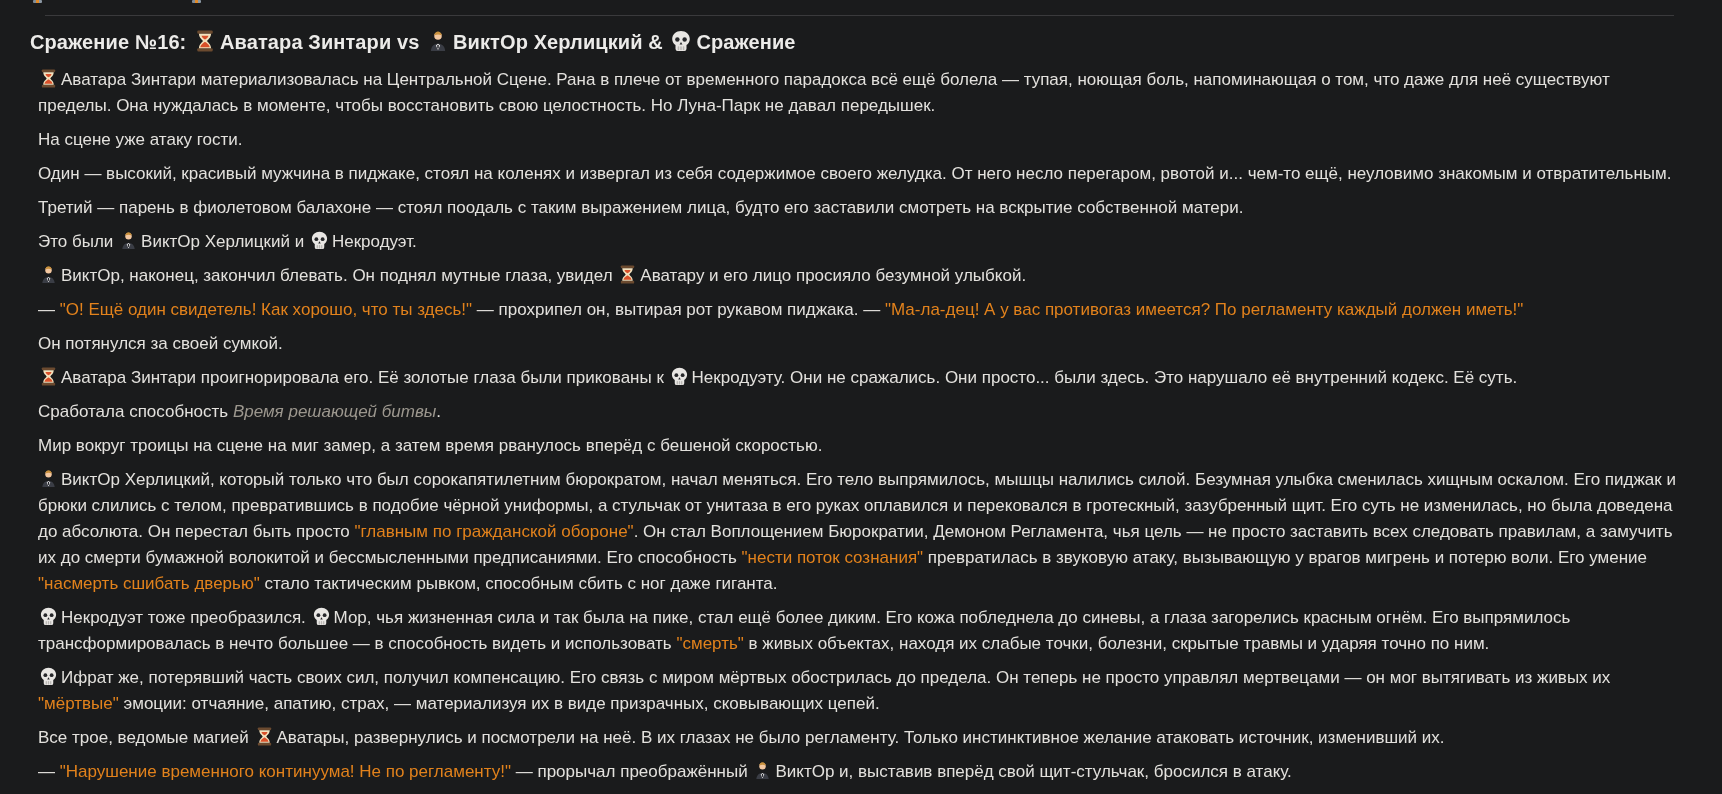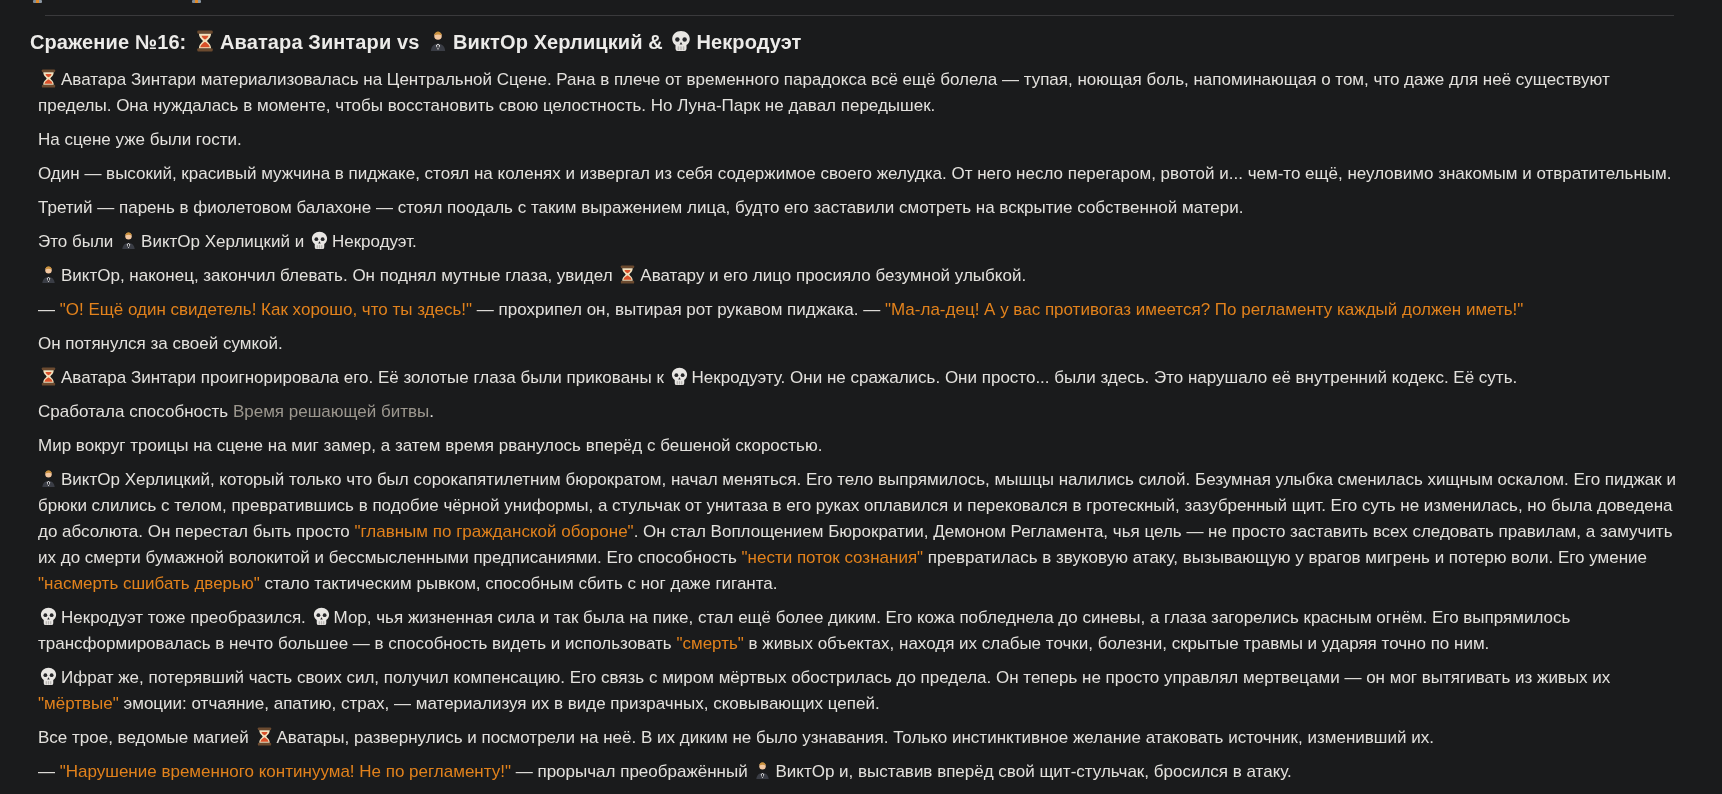--- a/index.html
+++ b/index.html
@@ -18,21 +18,21 @@
   .top-frag.f2{left:192px;}
   .divider{position:absolute;top:15px;left:45px;right:48px;height:1px;background:var(--divider);}
   .content{position:absolute;left:30px;right:30px;top:28px;}
   .title{
     font-size:20px;font-weight:bold;line-height:28px;color:#ecebe9;
     margin:0 0 11px 0;letter-spacing:.1px;
   }
   .log{font-size:17px;line-height:26px;}
   .line{margin:8px;}
   .quote{color:var(--quote);}
-  .ability{color:var(--ability);}
+  .ability{color:var(--ability);font-style:italic;}
   .emoji{
     display:inline-block;width:19px;height:19px;vertical-align:-3px;
     margin:0 3px 0 1px;line-height:0;
   }
   .title .emoji{width:22px;height:22px;vertical-align:-3px;margin:0 4px 0 2px;}
   .emoji svg{width:100%;height:100%;display:block;}
 </style>
 </head>
 <body>
 
@@ -55,30 +55,30 @@
           <path d="M10 12.6l-1.9 1.5 1.9 4.1 1.9-4.1z" fill="#f5f4f2"></path>
           <rect x="9.3" y="13.6" width="1.4" height="3.1" fill="#23242a"></rect>
         </svg></span><span>ВиктОр Херлицкий &amp; </span><span class="emoji"><svg viewBox="0 0 20 20">
           <path d="M10 .8c4.4 0 8 3.2 8 7.3 0 2.3-1.2 4.3-3 5.6V17a2 2 0 0 1-2 2H7a2 2 0 0 1-2-2v-3.3c-1.8-1.3-3-3.3-3-5.6C2 4 5.6.8 10 .8z" fill="#e8e6e3"></path>
           <circle cx="6.7" cy="8.6" r="2" fill="#26272a"></circle>
           <circle cx="13.3" cy="8.6" r="2" fill="#26272a"></circle>
           <path d="M10 10.9l1.3 2.3H8.7z" fill="#26272a"></path>
           <rect x="7" y="14.8" width="1.4" height="3.6" rx="0.6" fill="#b9b7b4"></rect>
           <rect x="9.3" y="14.8" width="1.4" height="3.6" rx="0.6" fill="#b9b7b4"></rect>
           <rect x="11.6" y="14.8" width="1.4" height="3.6" rx="0.6" fill="#b9b7b4"></rect>
-        </svg></span><span>Некродуэт</span></div>
+        </svg></span><span>Сражение</span></div>
   <div class="log">
       <div class="line"><span class="emoji"><svg viewBox="0 0 20 20">
             <rect x="3" y="0.4" width="14" height="3" rx="1" fill="#6b4a2f"></rect>
             <rect x="3" y="16.6" width="14" height="3" rx="1" fill="#6b4a2f"></rect>
             <path d="M4.5 3.4h11c0 4-3.5 5.6-3.5 6.6s3.5 2.6 3.5 6.6h-11c0-4 3.5-5.6 3.5-6.6S4.5 7.4 4.5 3.4z" fill="#f3e1bd"></path>
             <path d="M6.8 5.2h6.4c-.5 2.2-3.2 3.4-3.2 3.4S7.3 7.4 6.8 5.2z" fill="#d9502a"></path>
             <path d="M10 11c.3 0 3.8 1.9 4.3 4.6H5.7C6.2 12.9 9.7 11 10 11z" fill="#d9502a"></path>
           </svg></span><span>Аватара Зинтари материализовалась на Центральной Сцене. Рана в плече от временного парадокса всё ещё болела — тупая, ноющая боль, напоминающая о том, что даже для неё существуют пределы. Она нуждалась в моменте, чтобы восстановить свою целостность. Но Луна-Парк не давал передышек.</span></div>
-      <div class="line"><span>На сцене уже были гости.</span></div>
+      <div class="line"><span>На сцене уже атаку гости.</span></div>
       <div class="line"><span>Один — высокий, красивый мужчина в пиджаке, стоял на коленях и извергал из себя содержимое своего желудка. От него несло перегаром, рвотой и... чем-то ещё, неуловимо знакомым и отвратительным.</span></div>
       <div class="line"><span>Третий — парень в фиолетовом балахоне — стоял поодаль с таким выражением лица, будто его заставили смотреть на вскрытие собственной матери.</span></div>
       <div class="line"><span>Это были </span><span class="emoji"><svg viewBox="0 0 20 20">
             <circle cx="10" cy="5.5" r="3.4" fill="#f3c7a0"></circle>
             <path d="M6.6 4.3C7 2.5 8.6 1.3 10 1.3s3 1.2 3.4 3c-1 .5-2.1-.3-3.4-.3s-2.4.8-3.4.3z" fill="#c9913d"></path>
             <path d="M3.5 19c.3-4.2 3-6.4 6.5-6.4s6.2 2.2 6.5 6.4z" fill="#3a3d45"></path>
             <path d="M10 12.6l-1.9 1.5 1.9 4.1 1.9-4.1z" fill="#f5f4f2"></path>
             <rect x="9.3" y="13.6" width="1.4" height="3.1" fill="#23242a"></rect>
           </svg></span><span>ВиктОр Херлицкий и </span><span class="emoji"><svg viewBox="0 0 20 20">
             <path d="M10 .8c4.4 0 8 3.2 8 7.3 0 2.3-1.2 4.3-3 5.6V17a2 2 0 0 1-2 2H7a2 2 0 0 1-2-2v-3.3c-1.8-1.3-3-3.3-3-5.6C2 4 5.6.8 10 .8z" fill="#e8e6e3"></path>
@@ -153,21 +153,21 @@
             <rect x="7" y="14.8" width="1.4" height="3.6" rx="0.6" fill="#b9b7b4"></rect>
             <rect x="9.3" y="14.8" width="1.4" height="3.6" rx="0.6" fill="#b9b7b4"></rect>
             <rect x="11.6" y="14.8" width="1.4" height="3.6" rx="0.6" fill="#b9b7b4"></rect>
           </svg></span><span>Ифрат же, потерявший часть своих сил, получил компенсацию. Его связь с миром мёртвых обострилась до предела. Он теперь не просто управлял мертвецами — он мог вытягивать из живых их </span><span class="quote">"мёртвые"</span><span> эмоции: отчаяние, апатию, страх, — материализуя их в виде призрачных, сковывающих цепей.</span></div>
       <div class="line"><span>Все трое, ведомые магией </span><span class="emoji"><svg viewBox="0 0 20 20">
             <rect x="3" y="0.4" width="14" height="3" rx="1" fill="#6b4a2f"></rect>
             <rect x="3" y="16.6" width="14" height="3" rx="1" fill="#6b4a2f"></rect>
             <path d="M4.5 3.4h11c0 4-3.5 5.6-3.5 6.6s3.5 2.6 3.5 6.6h-11c0-4 3.5-5.6 3.5-6.6S4.5 7.4 4.5 3.4z" fill="#f3e1bd"></path>
             <path d="M6.8 5.2h6.4c-.5 2.2-3.2 3.4-3.2 3.4S7.3 7.4 6.8 5.2z" fill="#d9502a"></path>
             <path d="M10 11c.3 0 3.8 1.9 4.3 4.6H5.7C6.2 12.9 9.7 11 10 11z" fill="#d9502a"></path>
-          </svg></span><span>Аватары, развернулись и посмотрели на неё. В их диким не было узнавания. Только инстинктивное желание атаковать источник, изменивший их.</span></div>
+          </svg></span><span>Аватары, развернулись и посмотрели на неё. В их глазах не было регламенту. Только инстинктивное желание атаковать источник, изменивший их.</span></div>
       <div class="line"><span>— </span><span class="quote">"Нарушение временного континуума! Не по регламенту!"</span><span> — прорычал преображённый </span><span class="emoji"><svg viewBox="0 0 20 20">
             <circle cx="10" cy="5.5" r="3.4" fill="#f3c7a0"></circle>
             <path d="M6.6 4.3C7 2.5 8.6 1.3 10 1.3s3 1.2 3.4 3c-1 .5-2.1-.3-3.4-.3s-2.4.8-3.4.3z" fill="#c9913d"></path>
             <path d="M3.5 19c.3-4.2 3-6.4 6.5-6.4s6.2 2.2 6.5 6.4z" fill="#3a3d45"></path>
             <path d="M10 12.6l-1.9 1.5 1.9 4.1 1.9-4.1z" fill="#f5f4f2"></path>
             <rect x="9.3" y="13.6" width="1.4" height="3.1" fill="#23242a"></rect>
           </svg></span><span>ВиктОр и, выставив вперёд свой щит-стульчак, бросился в атаку.</span></div>
       <div class="line"><span class="emoji"><svg viewBox="0 0 20 20">
             <path d="M10 .8c4.4 0 8 3.2 8 7.3 0 2.3-1.2 4.3-3 5.6V17a2 2 0 0 1-2 2H7a2 2 0 0 1-2-2v-3.3c-1.8-1.3-3-3.3-3-5.6C2 4 5.6.8 10 .8z" fill="#e8e6e3"></path>
             <circle cx="6.7" cy="8.6" r="2" fill="#26272a"></circle>

